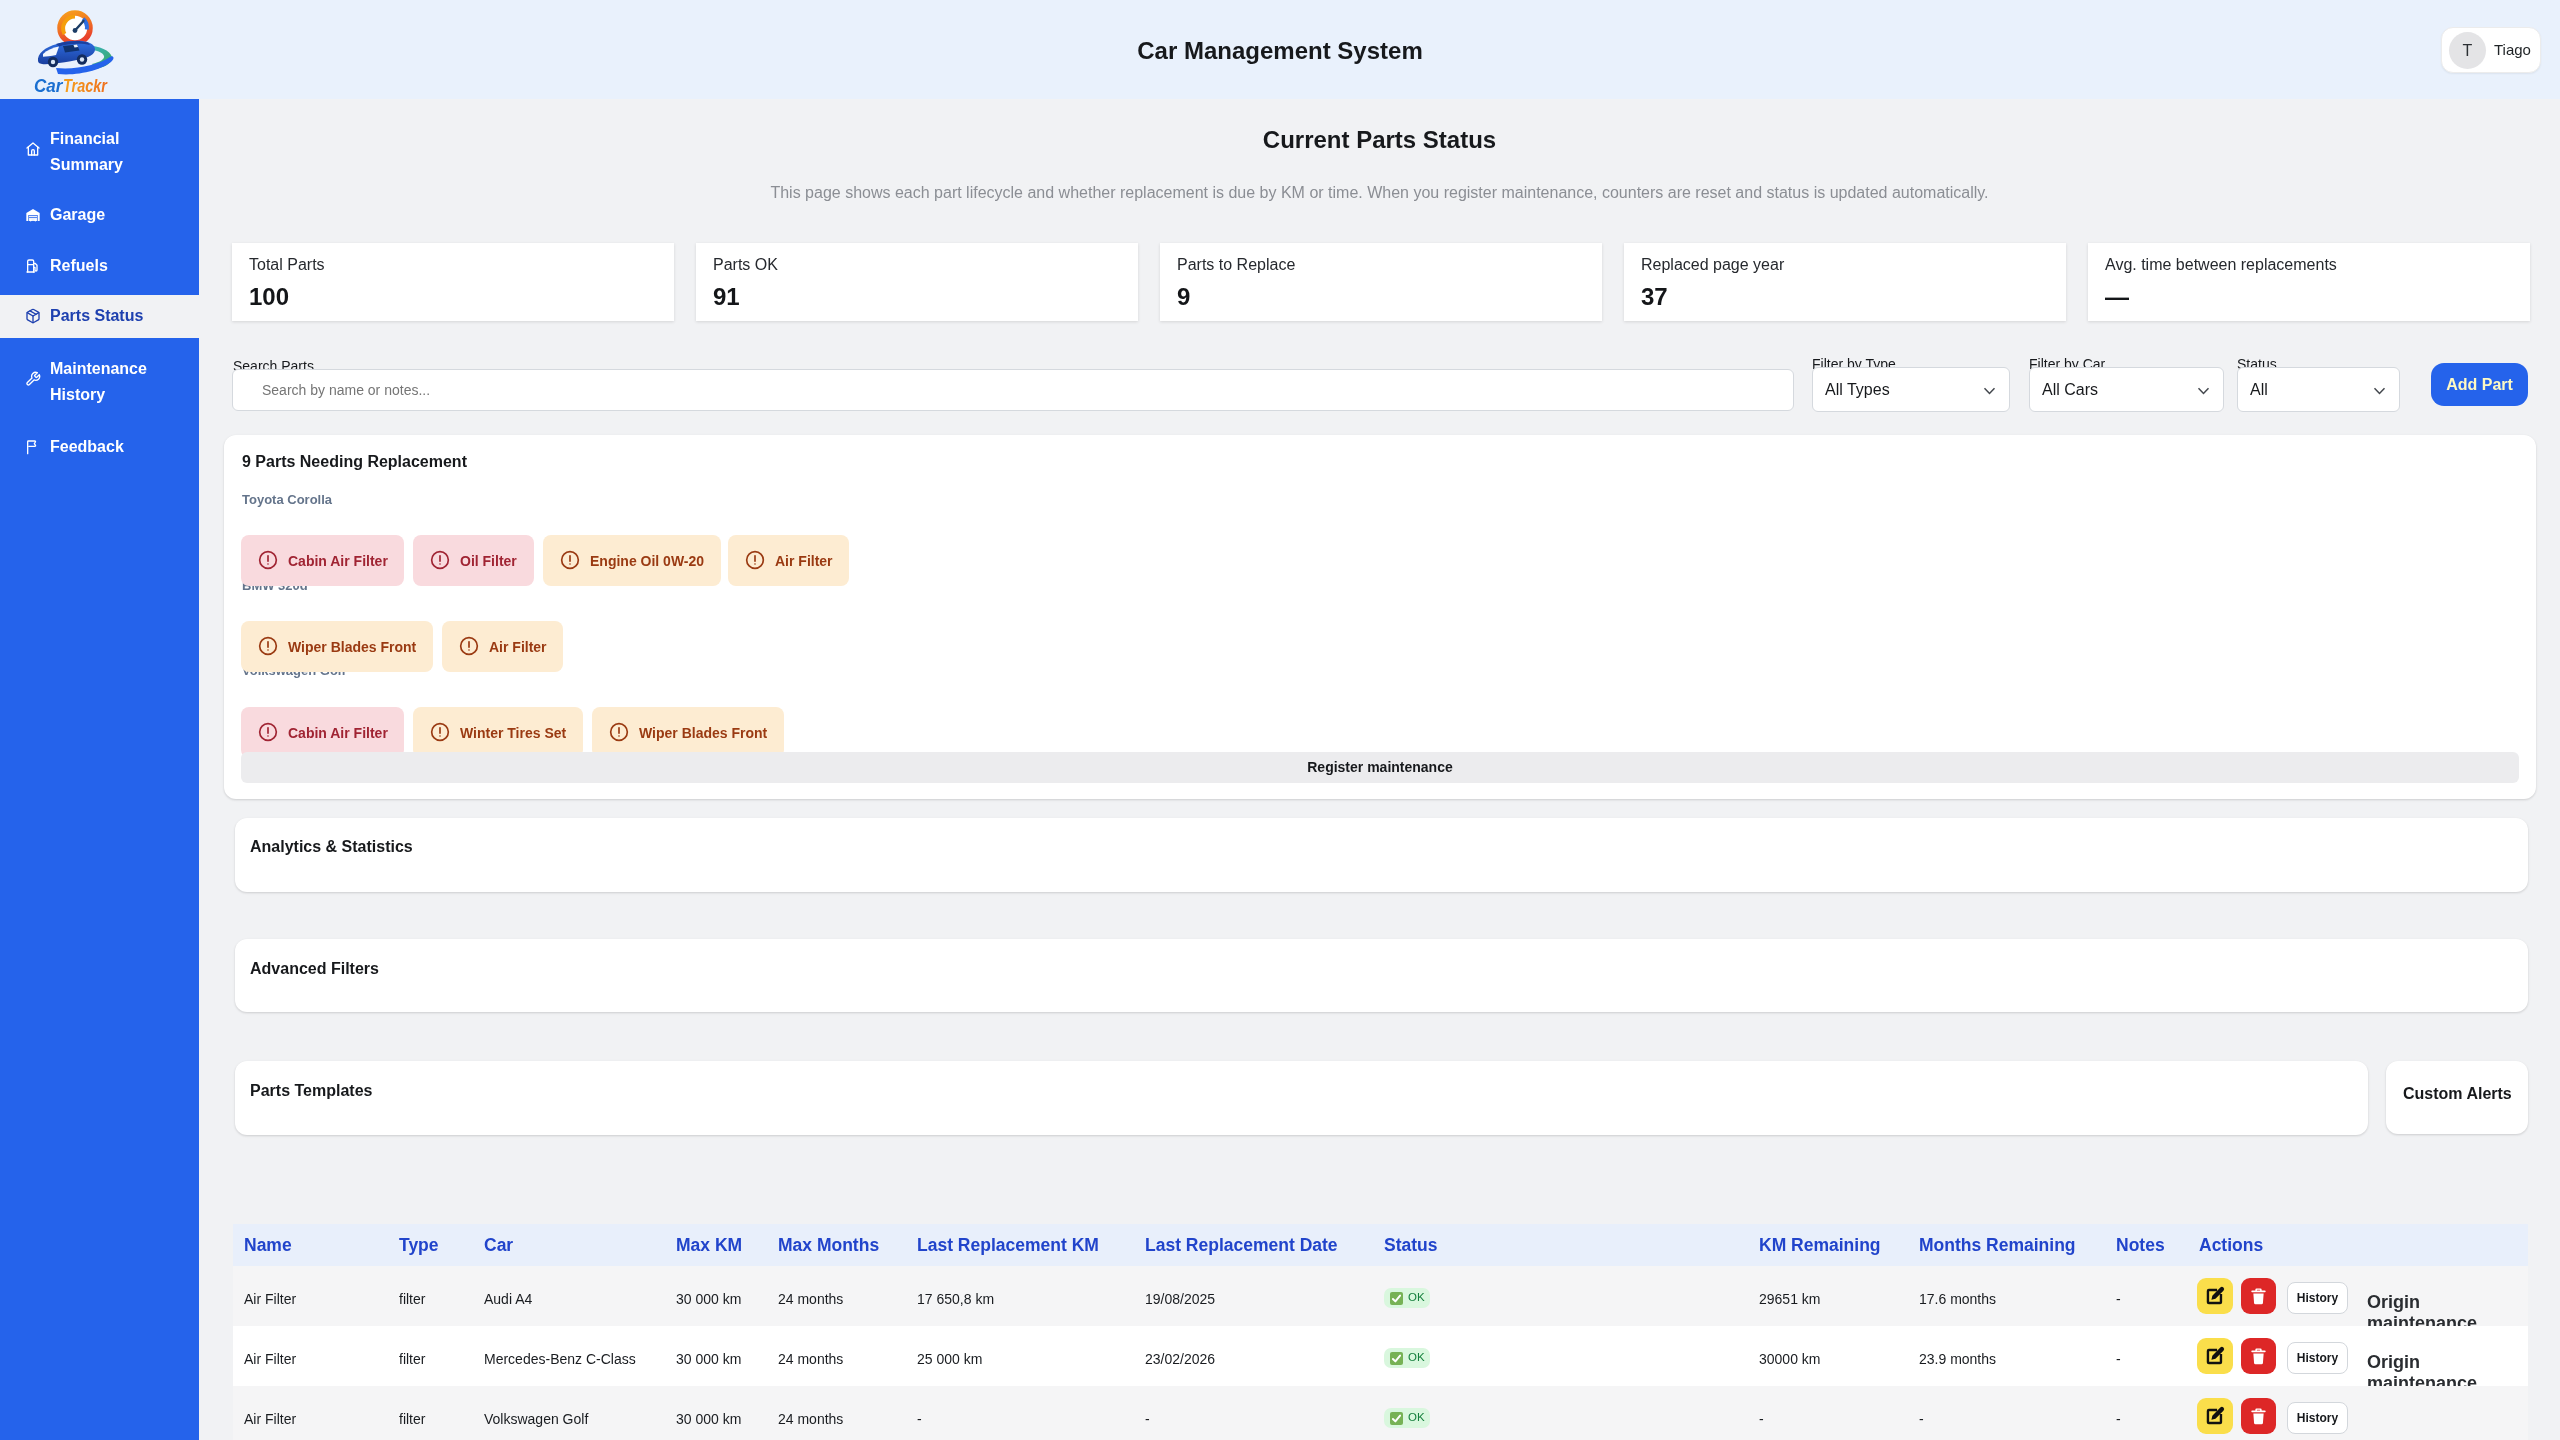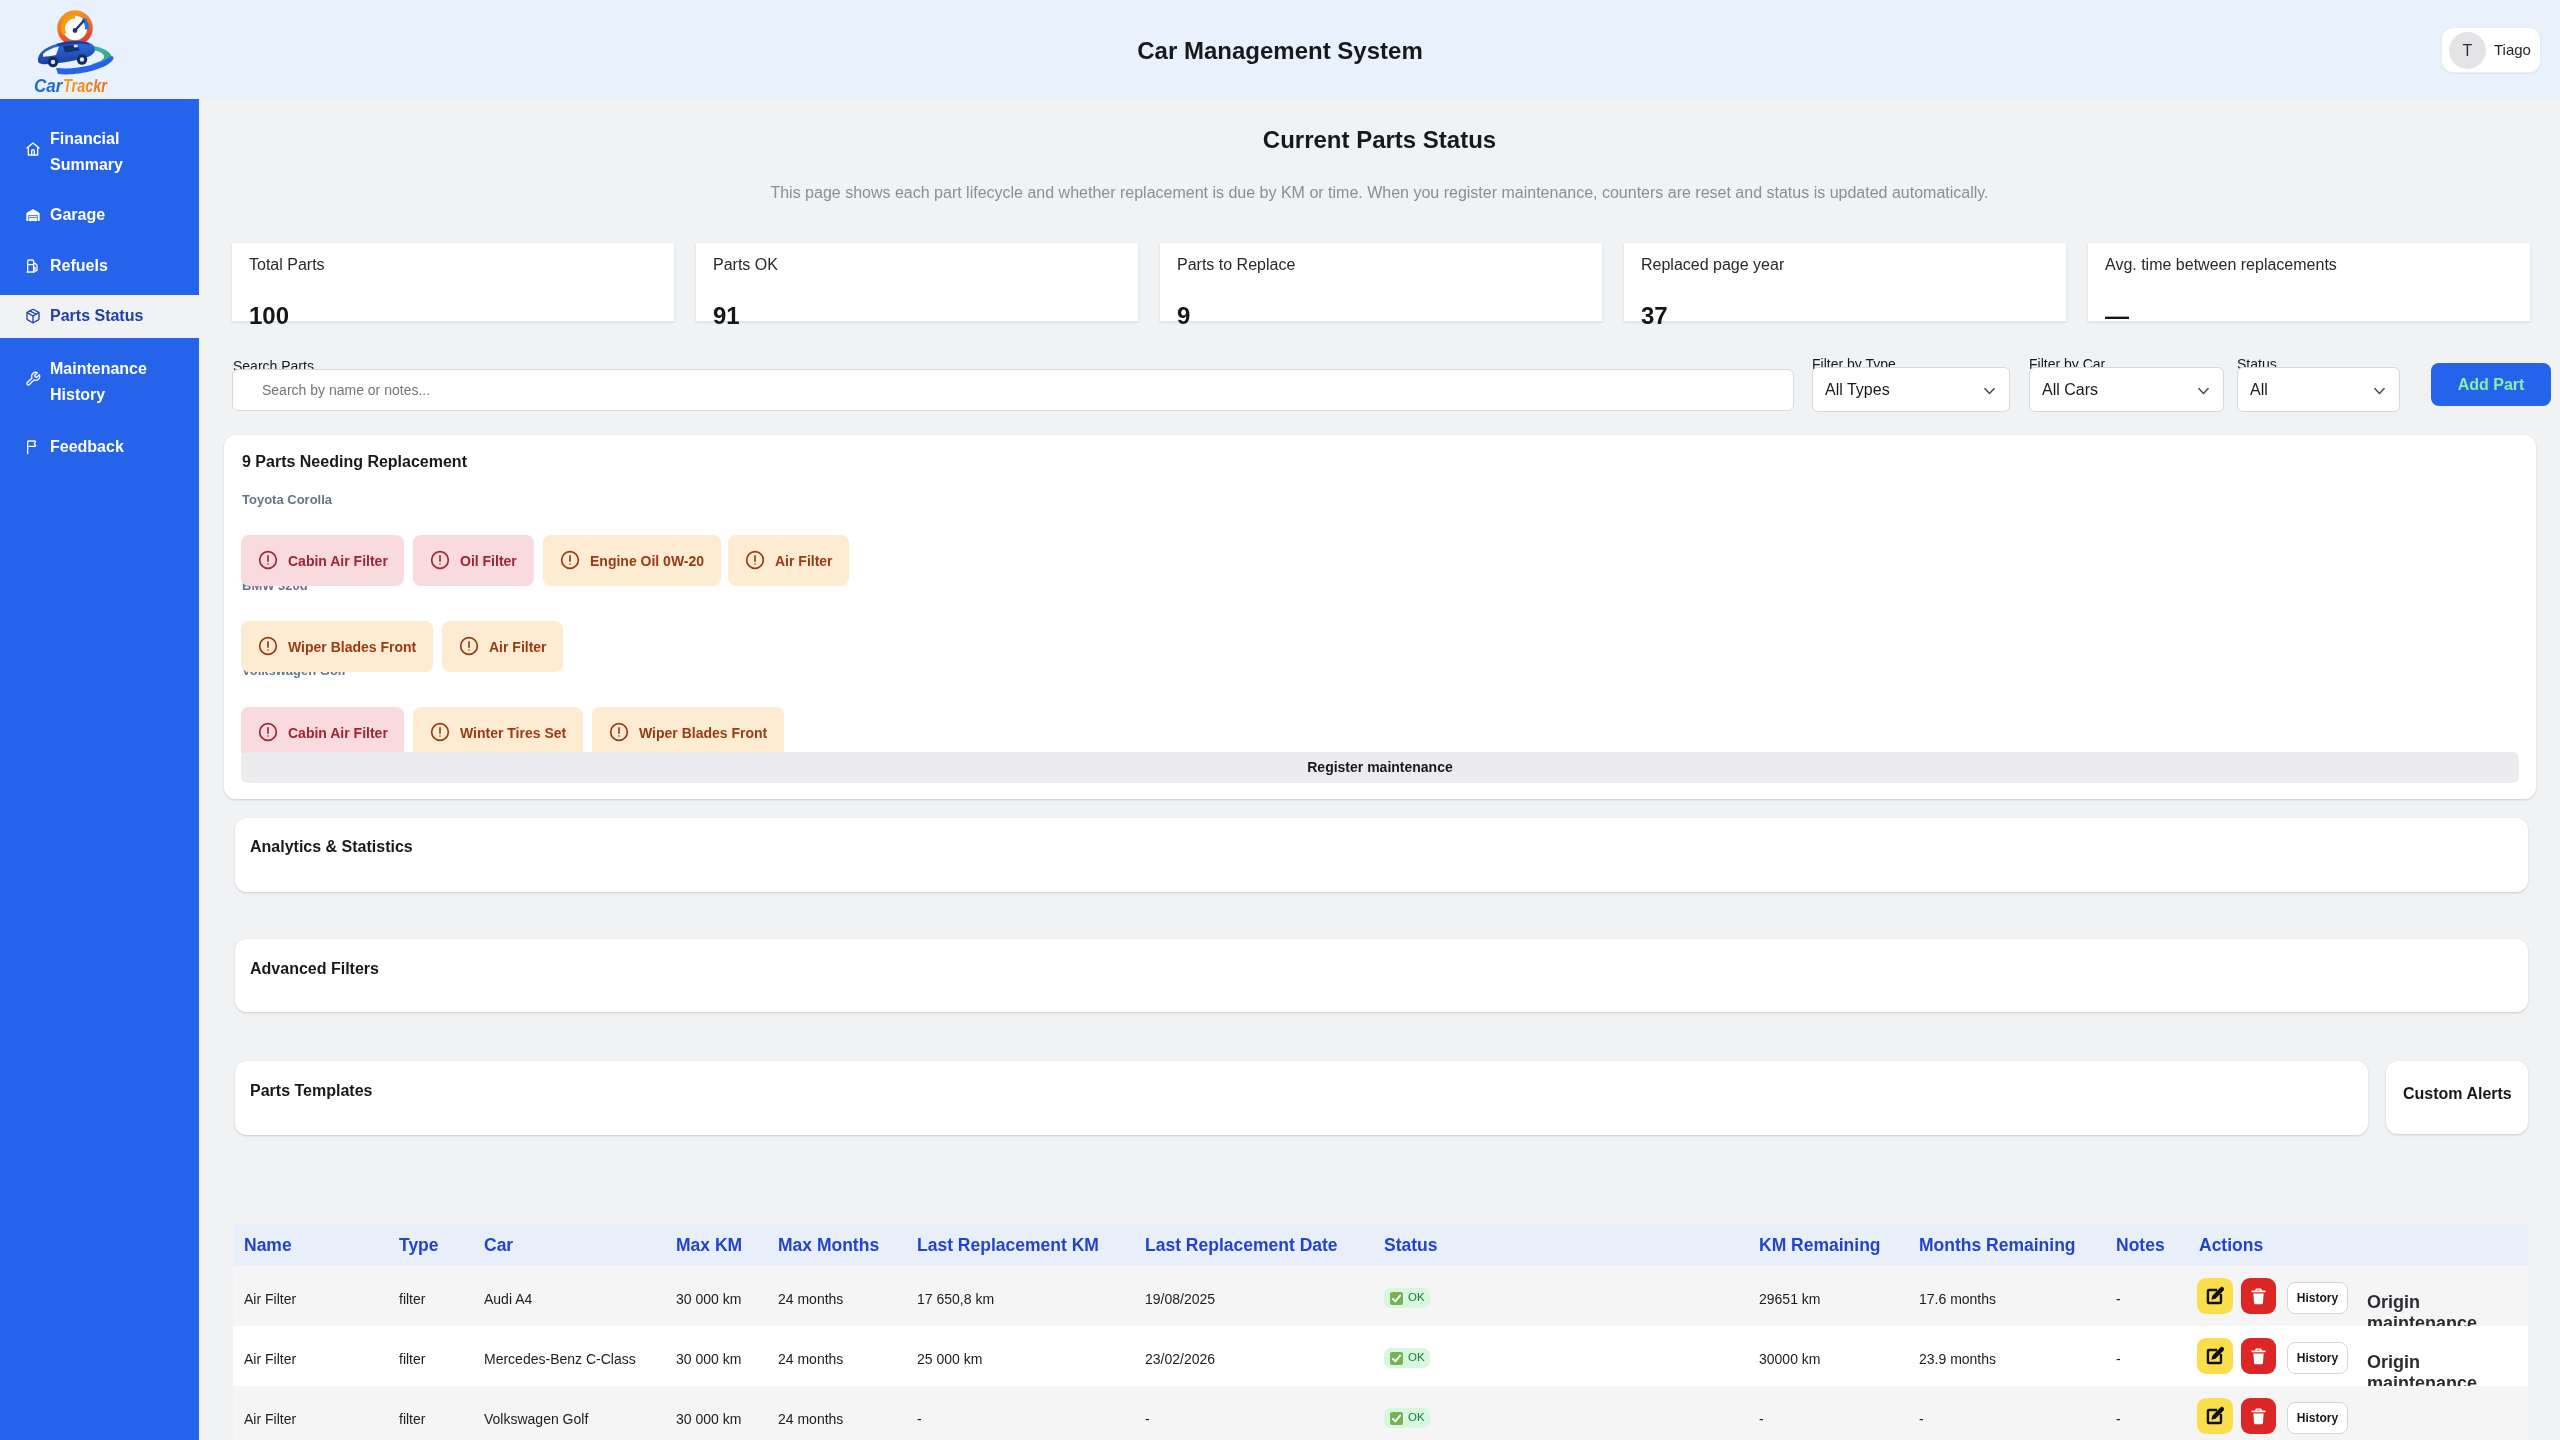--- a/index.html
+++ b/index.html
@@ -16,27 +16,27 @@
   .nav { position:absolute; left:0; width:199px; color:#fff; font-weight:bold; font-size:16px; line-height:26px; }
   .nav .txt { position:absolute; left:50px; top:0; }
   .nav svg { position:absolute; left:25px; }
   .nav.active { background:#f1f2f4; color:#1e40af; }
   
   .card { position:absolute; background:#fff; border-radius:12px; box-shadow:0 1px 3px rgba(0,0,0,.1),0 1px 2px rgba(0,0,0,.06); }
   .ctitle { font-size:16px; font-weight:bold; color:#17191c; }
   
   .stat { position:absolute; top:243px; width:442px; height:78px; background:#fff; border-radius:0; box-shadow:0 1px 3px rgba(0,0,0,.12); }
   .stat .lab { position:absolute; left:17px; top:13px; font-size:16px; color:#26292e; }
-  .stat .val { position:absolute; left:17px; top:40px; font-size:24px; font-weight:bold; color:#141619;margin-top:19px; }
+  .stat .val { position:absolute; left:17px; top:40px; font-size:24px; font-weight:bold; color:#141619; }
   
   .flabel { position:absolute; font-size:14px; color:#17191c;margin-top:13px; }
   .input { position:absolute; background:#fff; border:1px solid #d5d9de; border-radius:6px; }
   select.input { appearance:none; -webkit-appearance:none; padding-left:12px; font-size:16px; color:#17191c; font-family:"Liberation Sans",sans-serif; }
   .chev { position:absolute; pointer-events:none; }
-  #addpart { position:absolute; left:2431px; top:363px; width:120px; height:43px; background:#2563eb; border-radius:8px; color:#86efac; font-weight:bold; font-size:16px; text-align:center; line-height:43px; }
+  #addpart { position:absolute; left:2431px; top:363px; width:97px; height:43px; background:#2563eb; border-radius:13px; color:#fef9c3; font-weight:bold; font-size:16px; text-align:center; line-height:43px; }
   
   .grouplab { position:absolute; font-size:13px; font-weight:bold; color:#64748b; }
   .chip { position:absolute; height:51px; border-radius:8px; font-size:14px; font-weight:bold;margin-top:21px; }
   .chip.pink { background:#f9dade; color:#a02433; }
   .chip.cream { background:#fdecd2; color:#9a3a12; }
   .chip .ic { position:absolute; left:17px; top:15px; }
   .chip .t { position:absolute; left:47px; top:18px; white-space:nowrap; }
   #regbar { position:absolute; left:241px; top:752px; width:2278px; height:31px; background:#ececee; border-radius:6px; text-align:center; font-size:14px; font-weight:bold; color:#17191c; line-height:31px; }
   
   #table { position:absolute; left:233px; top:1224px; width:2295px; }

